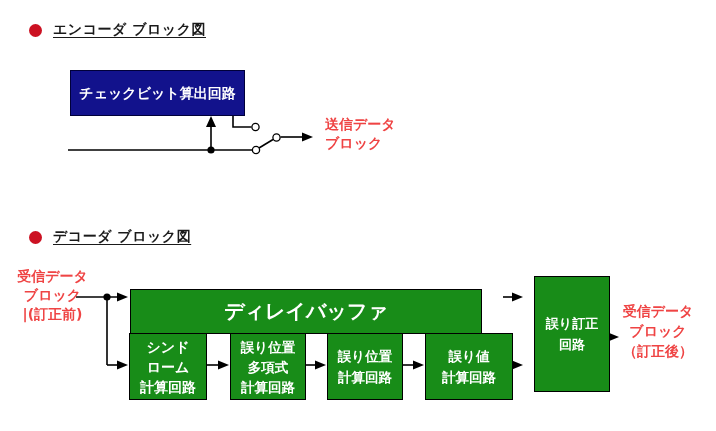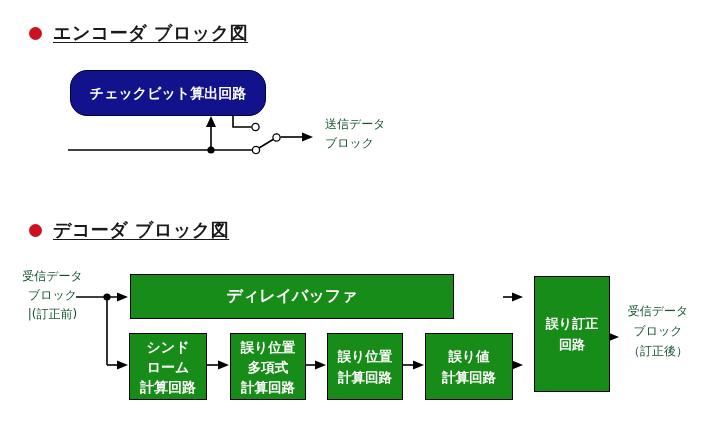--- a/index.html
+++ b/index.html
@@ -12,39 +12,39 @@
   }
   .wires{position:absolute;left:0;top:0;width:716px;height:431px;}
   .section-title{
     position:absolute;display:flex;align-items:center;gap:11px;
   }
   .bullet{
     width:13px;height:13px;border-radius:50%;
     background:#cc1122;flex:0 0 auto;
   }
   .title-text{
-    font-size:18px;font-weight:700;color:#1a1a1a;
+    font-size:14px;font-weight:700;color:#1a1a1a;
     text-decoration:underline;text-underline-offset:3px;
     white-space:nowrap;letter-spacing:0.5px;
   }
   .box{
     position:absolute;display:flex;align-items:center;justify-content:center;
     text-align:center;color:#ffffff;font-weight:700;
     white-space:pre-line;box-sizing:border-box;
   }
   .box-blue{
     background:#12128c;border:1px solid #00003a;
     font-size:14px;line-height:18px;
   }
   .box-green{
     background:#188c18;border:1.5px solid #000000;
   }
   .lbl{
-    position:absolute;color:#14532d;font-weight:400;
-    font-size:12px;white-space:pre-line;
+    position:absolute;color:#ef4444;font-weight:700;
+    font-size:14px;white-space:pre-line;
   }
   .lbl-center{text-align:center;}
   .lbl-left{text-align:left;}
 </style>
 </head>
 <body>
 
 <div class="canvas">
 
   <svg class="wires" viewBox="0 0 716 431">
@@ -83,36 +83,36 @@
       <line x1="600" y1="337" x2="609" y2="337"></line>
       <polygon fill="#000" stroke="none" points="619,337 608,332.5 608,341.5"></polygon>
     </g>
   </svg>
 
   <div class="section-title" style="left:29px;top:21px;">
     <span class="bullet"></span>
     <span class="title-text">エンコーダ ブロック図</span>
   </div>
 
-  <div class="box box-blue" style="left:70px;top:70px;width:196px;height:46px;border-radius:17px;">チェックビット算出回路</div>
+  <div class="box box-blue" style="left:70px;top:70px;width:175px;height:46px;">チェックビット算出回路</div>
 
 
   <div class="lbl lbl-left" style="left:325px;top:115px;width:90px;line-height:19px;">送信データ
 ブロック</div>
 
-  <div class="section-title" style="left:29px;top:218px;">
+  <div class="section-title" style="left:29px;top:228px;">
     <span class="bullet"></span>
     <span class="title-text">デコーダ ブロック図</span>
   </div>
 
   <div class="lbl lbl-center" style="left:5px;top:267px;width:95px;line-height:19px;">受信データ
 ブロック
 |(訂正前)</div>
 
-  <div class="box box-green" style="left:130px;top:274px;width:324px;height:45px;font-size:16px;">ディレイバッファ</div>
+  <div class="box box-green" style="left:130px;top:289px;width:352px;height:45px;font-size:20px;">ディレイバッファ</div>
 
   <div class="box box-green" style="left:129px;top:333px;width:78px;height:67px;font-size:14px;line-height:20px;">シンド
 ローム
 計算回路</div>
 
   <div class="box box-green" style="left:230px;top:333px;width:76px;height:67px;font-size:13.5px;line-height:20px;">誤り位置
 多項式
 計算回路</div>
 
   <div class="box box-green" style="left:327px;top:333px;width:76px;height:67px;font-size:13.5px;line-height:21px;">誤り位置

